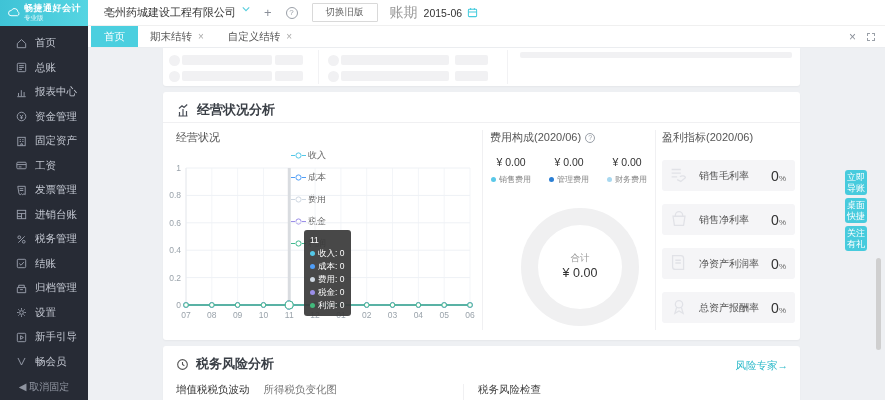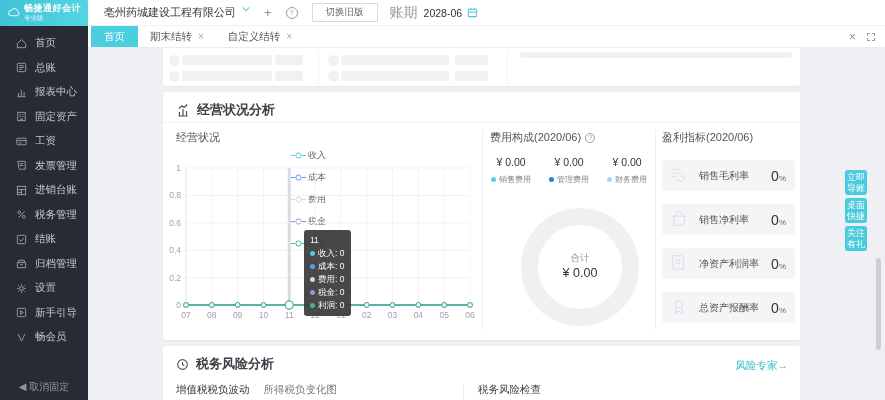--- a/index.html
+++ b/index.html
@@ -122,21 +122,21 @@
     <svg class="chev" viewBox="0 0 10 8" fill="none" stroke="#58cedd" stroke-width="1.4">
         <path d="M1 2l4 4 4-4"></path>
       </svg>
   </div>
   <span class="tb-ico">+</span>
   <span class="tb-ico">
       <span class="help-circ">?</span>
     </span>
   <button class="switch-old">切换旧版</button>
   <span class="period-label">账期</span>
-  <span class="period-value">2028-06</span>
+  <span class="period-value">2015-06</span>
   <span class="cal">
     <svg width="11" height="11" viewBox="0 0 12 12" fill="none" stroke="#45cbdd" stroke-width="1.1">
         <rect x="1.5" y="2.5" width="9" height="8" rx="1"></rect>
         <path d="M1.5 5.5h9M4 1.2v2.2M8 1.2v2.2"></path>
       </svg>
   </span>
 </div>
 
 <div class="sidebar">
   <div class="side-list" id="side-list">
@@ -151,20 +151,27 @@
           <rect x="2.5" y="2.5" width="9" height="9" rx="1"></rect>
           <path d="M4.5 5h5M4.5 7h5M4.5 9h3"></path>
         </svg>
         <span>总账</span>
       </div>
       <div class="side-item">
         <svg width="13" height="13" viewBox="0 0 14 14" fill="none" stroke="#9aa0ad" stroke-width="1">
           <path d="M2.5 11.5h9M3.8 11V7.5M6.8 11V4.5M9.8 11V6.5"></path>
         </svg>
         <span>报表中心</span>
+      </div>
+      <div class="side-item">
+        <svg width="13" height="13" viewBox="0 0 14 14" fill="none" stroke="#9aa0ad" stroke-width="1">
+          <circle cx="7" cy="7" r="4.6"></circle>
+          <path d="M5.3 5.3 7 7.4l1.7-2.1M7 7.4v2.4M5.6 8.4h2.8"></path>
+        </svg>
+        <span>资金管理</span>
       </div>
       <div class="side-item">
         <svg width="13" height="13" viewBox="0 0 14 14" fill="none" stroke="#9aa0ad" stroke-width="1">
           <rect x="3" y="2.5" width="8" height="9"></rect>
           <path d="M5 5h1.4M7.8 5h1.4M5 7h1.4M7.8 7h1.4M6.3 11.5V9.5h1.6v2"></path>
         </svg>
         <span>固定资产</span>
       </div>
       <div class="side-item">
         <svg width="13" height="13" viewBox="0 0 14 14" fill="none" stroke="#9aa0ad" stroke-width="1">

